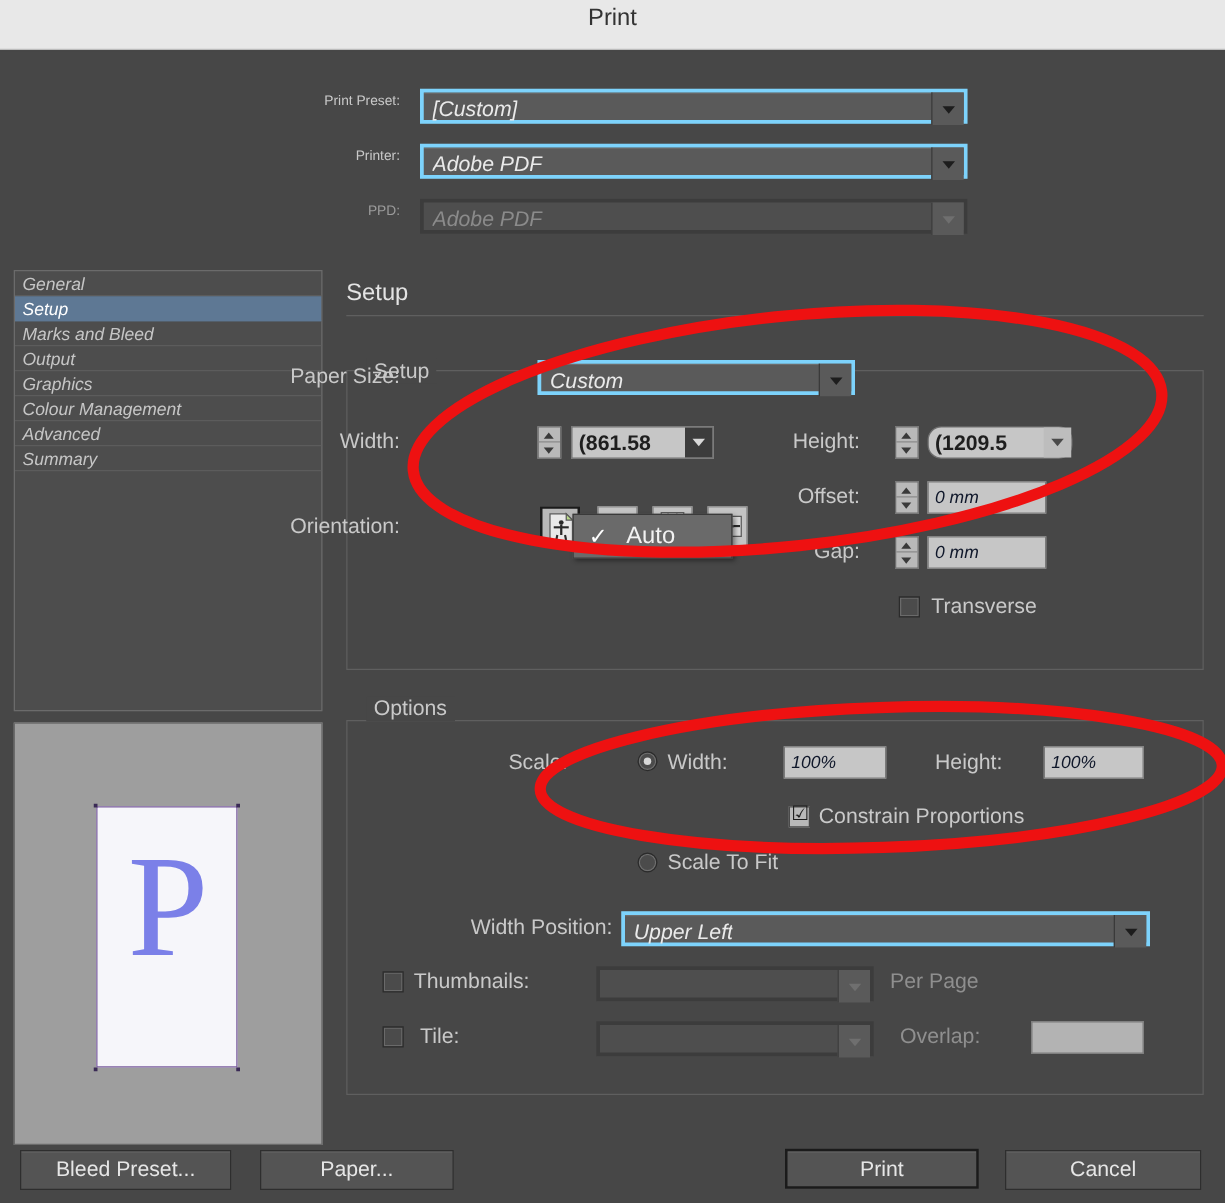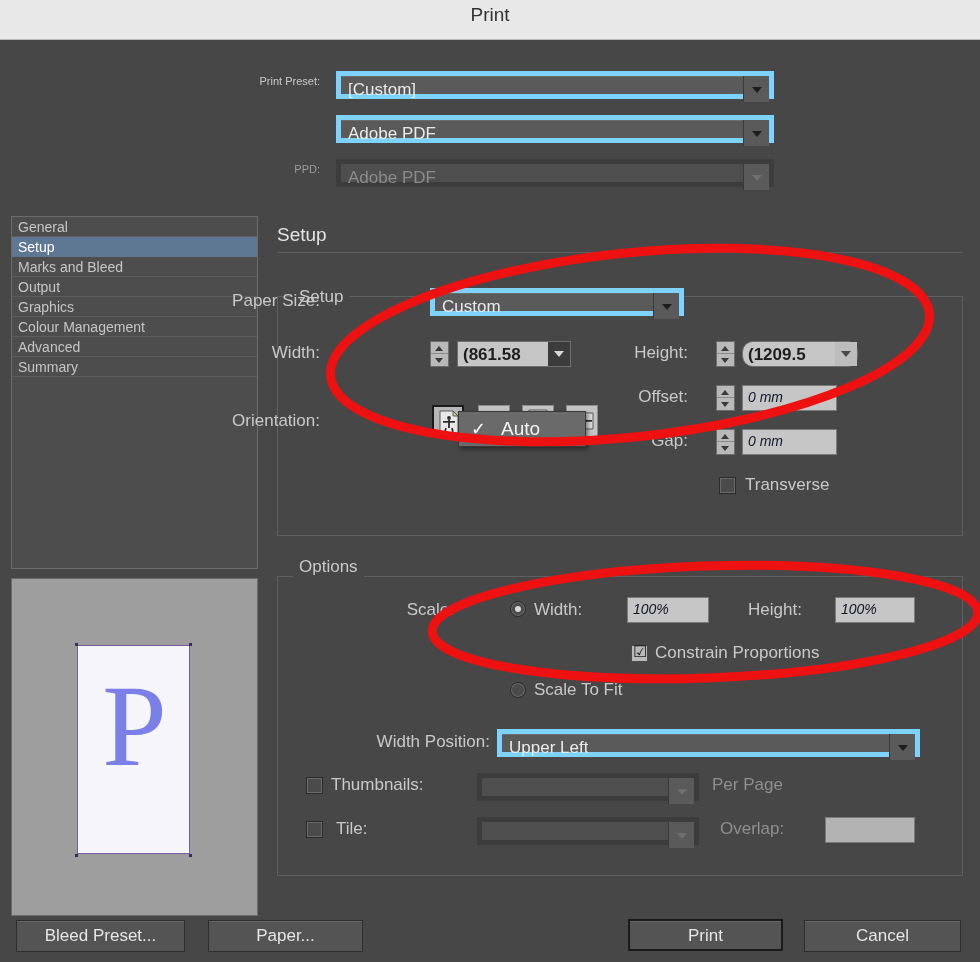--- a/index.html
+++ b/index.html
@@ -32,22 +32,23 @@
 
   
   .toprow{ position:absolute; height:28px; }
   .toprow .lbl{
     position:absolute; right:0; top:4px; width:200px;
     text-align:right; font-size:11px; color:#c9c9c9;
   }
   .combo{
     position:absolute; height:28px;
     background:#5a5a5a;
-    border:5px solid #7dd3fc;
+    border:3px solid #7dd3fc;
     box-shadow: inset 0 1px 0 #6d6d6d;
+    font-style: italic;
   }
   .combo .val{
     position:absolute; left:7px; top:4px; font-size:17px; color:#eaeaea;
     white-space:nowrap; overflow:hidden;
   }
   .combo .arrowbox{
     position:absolute; right:0; top:0; width:26px; height:26px;
     background:#5a5a5a; border-left:1px solid #3a3a3a;
   }
   .combo .arrowbox:before{
@@ -56,21 +57,21 @@
     border-top:6px solid #1d1d1d;
   }
   .combo.disabled{ background:#4e4e4e; border-color:#3c3c3c; box-shadow:none; }
   .combo.disabled .val{ color:#8b8b8b; }
   .combo.disabled .arrowbox:before{ border-top-color:#6f6f6f; }
   .toprow.disabled .lbl{ color:#9b9b9b; }
 
   
   #navlist{
     position:absolute; left:11px; top:175px; width:247px; height:353px;
-    background:#4d4d4d; border:1px solid #6b6b6b;
+    background:#4d4d4d; border:1px solid #6b6b6b;font-style:italic;
   }
   .navitem{
     position:absolute; left:0; width:245px; height:20px;
     font-size:14px; color:#c6c6c6;
     padding-left:6px; line-height:20px;
     border-bottom:1px solid #5c5c5c;
   }
   .navitem.sel{ background:#5e7894; color:#ffffff; border-bottom-color:#5e7894;}
 
   
@@ -236,20 +237,23 @@
 <div id="dialog">
 
   <div class="toprow" style="left:120px; top:30px; width:200px;">
     <div class="lbl">Print Preset:</div>
   </div>
   <div class="combo" style="left:336px; top:30px; width:438px;">
     <div class="val">[Custom]</div>
     <div class="arrowbox"></div>
   </div>
 
+  <div class="toprow" style="left:120px; top:74px; width:200px;">
+    <div class="lbl">Printer:</div>
+  </div>
   <div class="combo" style="left:336px; top:74px; width:438px;">
     <div class="val">Adobe PDF</div>
     <div class="arrowbox"></div>
   </div>
 
   <div class="toprow disabled" style="left:120px; top:118px; width:200px;">
     <div class="lbl">PPD:</div>
   </div>
   <div class="combo disabled" style="left:336px; top:118px; width:438px;">
     <div class="val">Adobe PDF</div>

